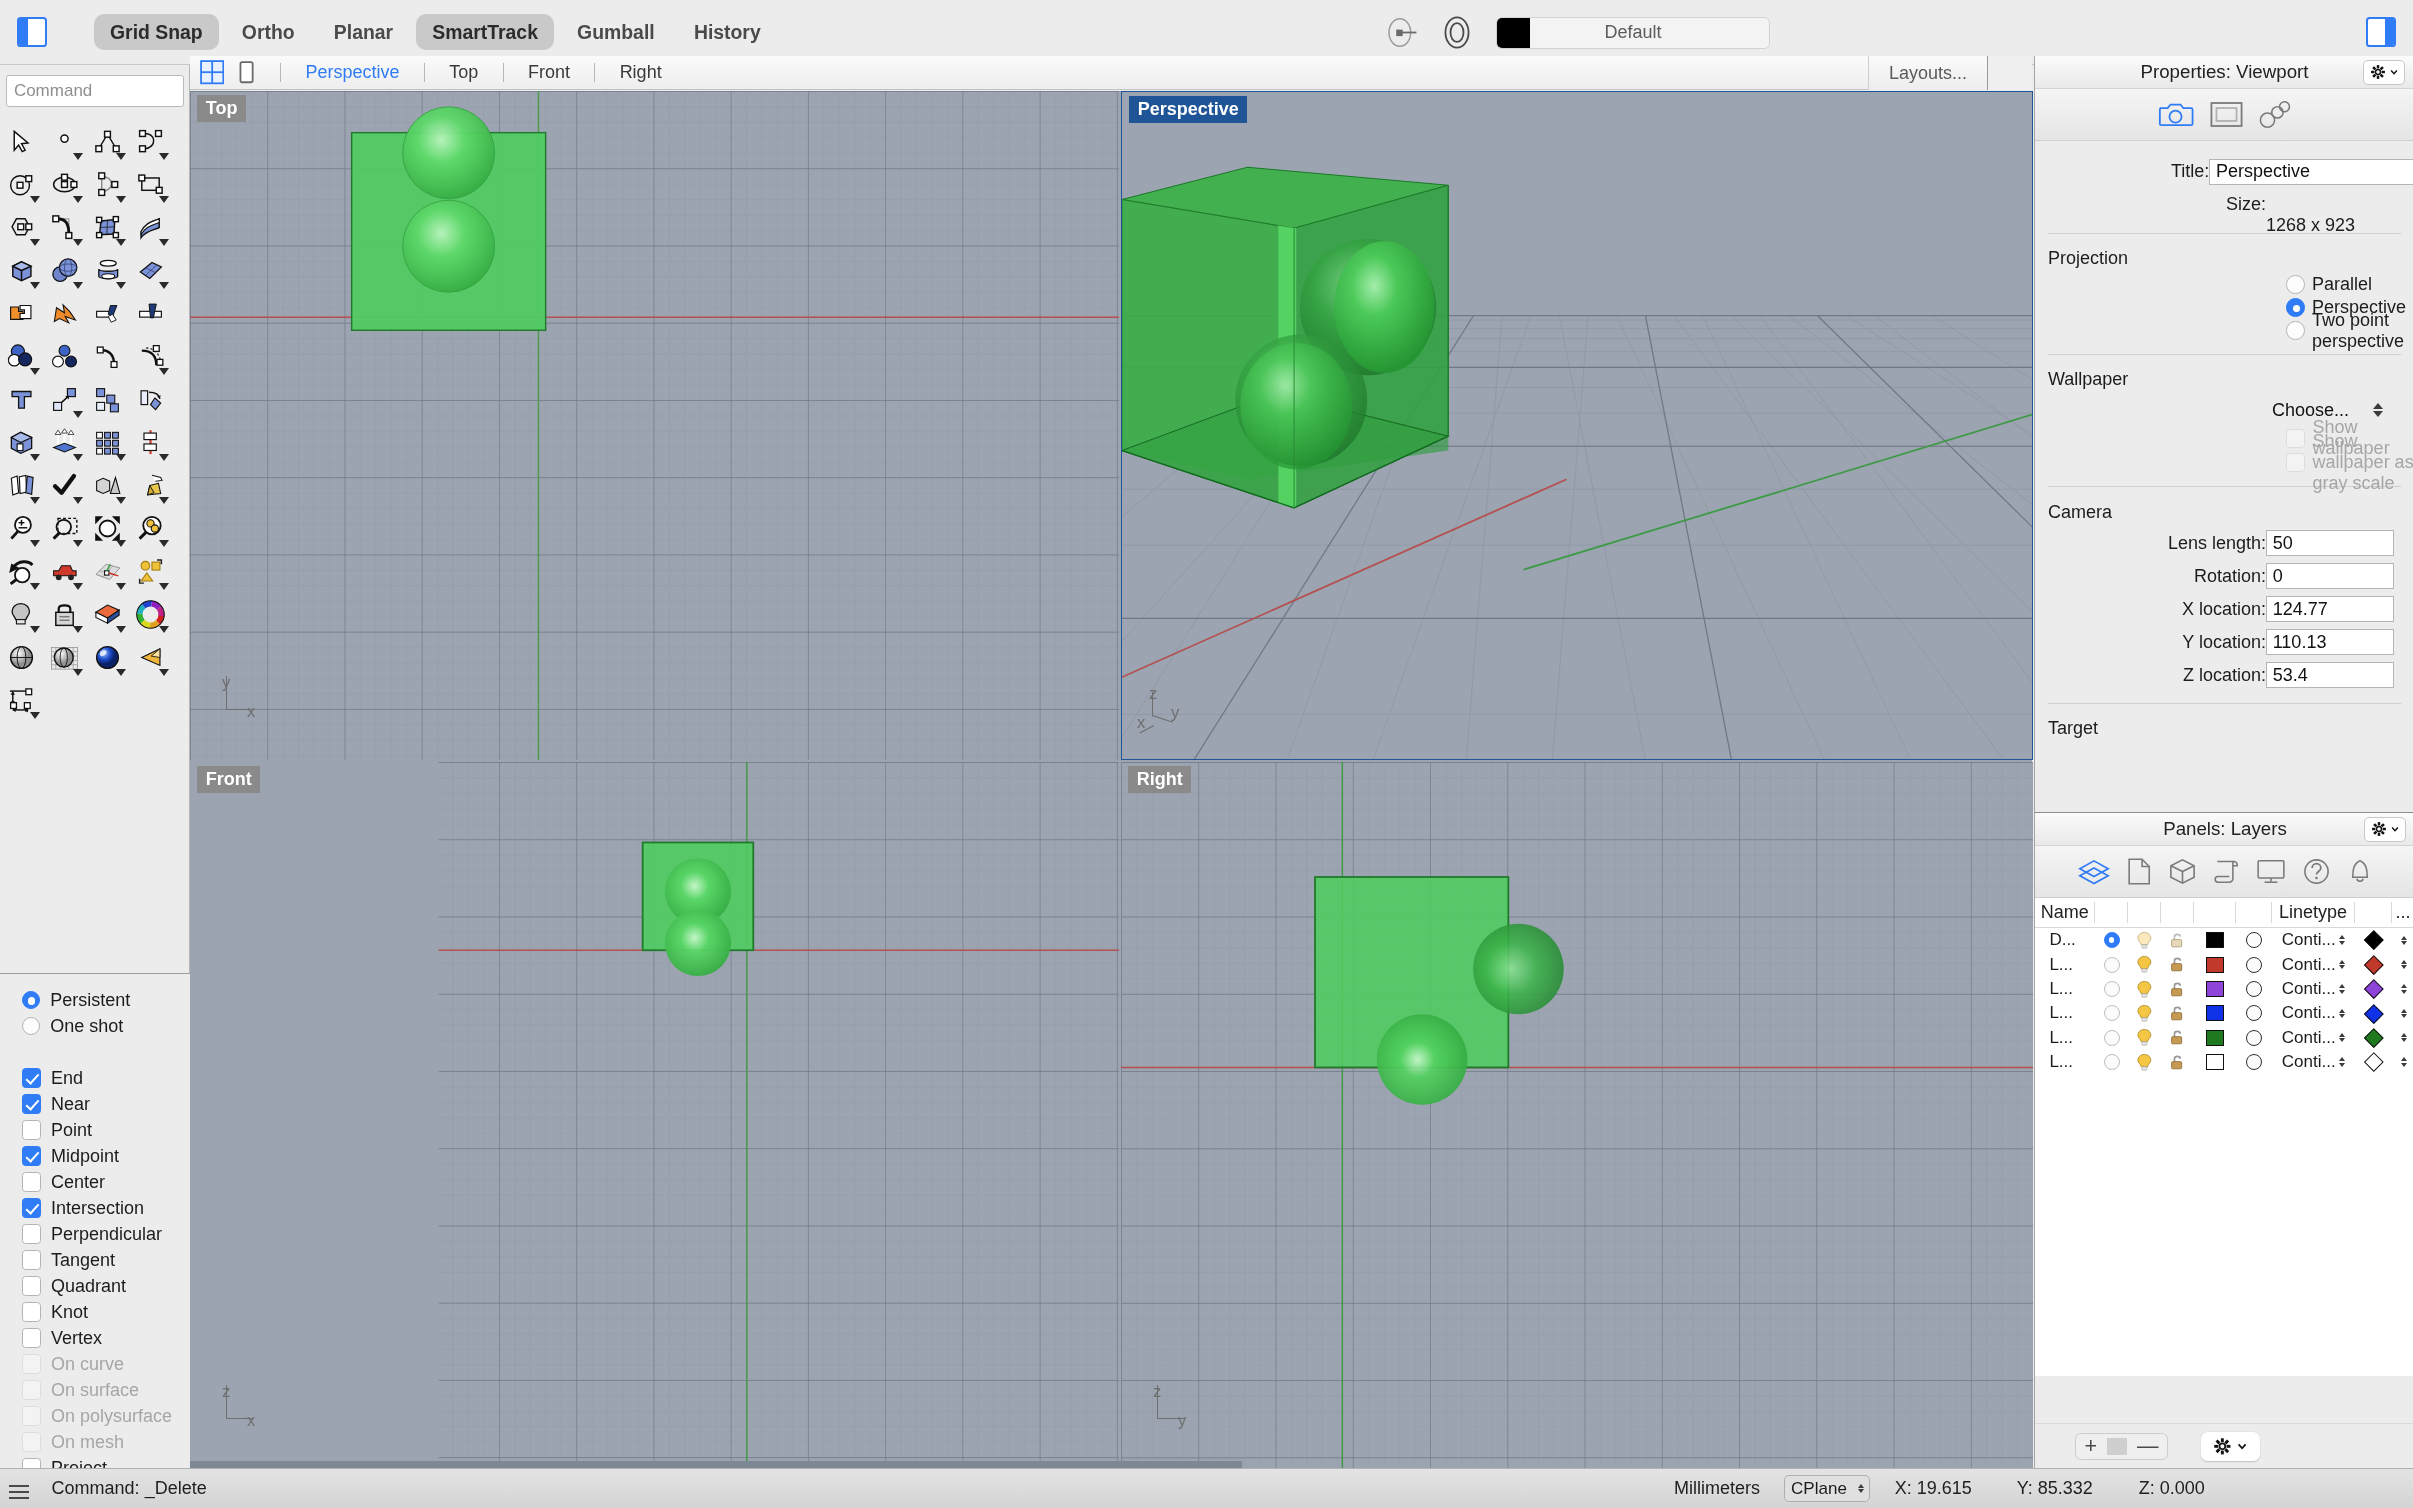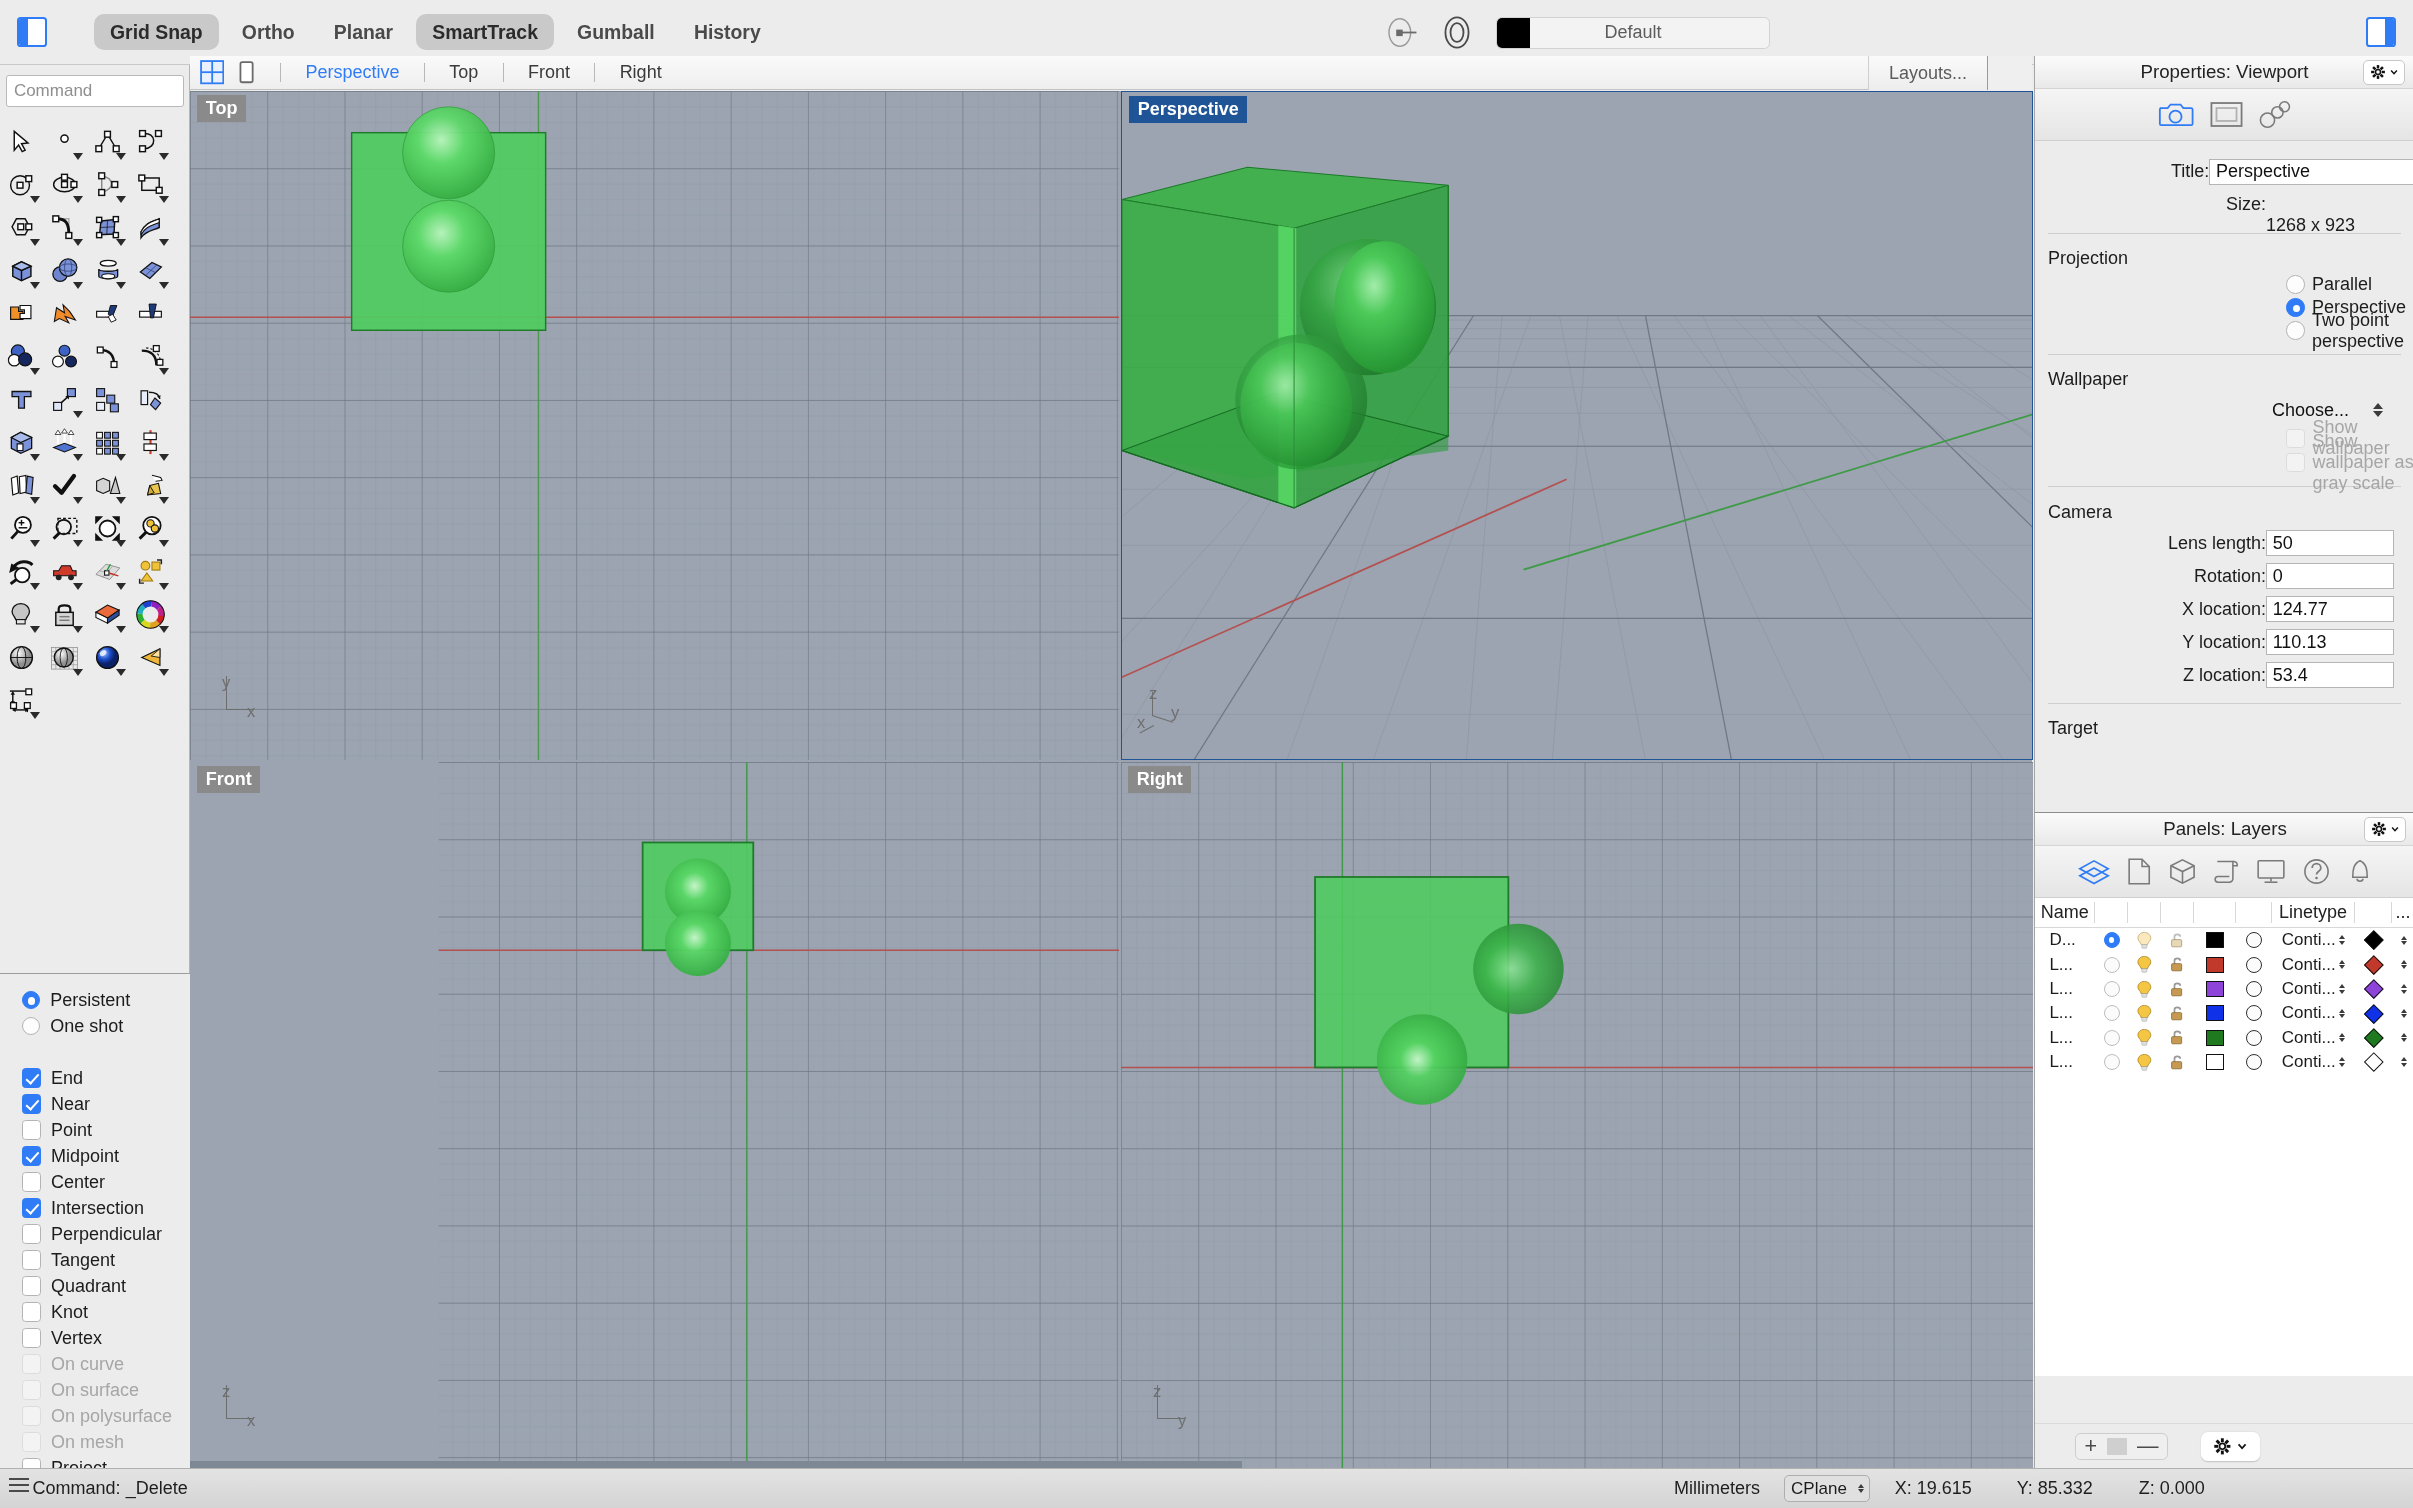--- a/index.html
+++ b/index.html
@@ -166,21 +166,21 @@
   .pmbtn .vsep{ width:0.7px;height:17px;background:#cfcfcf;}
   .gearbtn2{ width:59px;height:29px;background:#fff;border-radius:6.5px;display:flex;align-items:center;justify-content:center;gap:3.6px;
              box-shadow:0 0.7px 1.4px rgba(0,0,0,.18);}
 
   
   .statusbar{
     position:absolute; left:0; bottom:0; width:2413px; height:40px;
     background:linear-gradient(#e3e3e3,#d4d4d4); border-top:0.7px solid #b0b0b0;
     display:flex; align-items:center;
   }
-  .cmdline{ display:flex;align-items:flex-start;gap:4px; padding-left:8.6px; font-size:18px; color:#1e1e1e;}
+  .cmdline{ display:flex;align-items:flex-end;gap:23px; padding-left:8.6px; font-size:18px; color:#1e1e1e;}
   .hamb{ display:inline-flex;flex-direction:column;gap:3.6px; }
   .hamb i{ display:block;width:20px;height:2.2px;background:#4a4a4a; }
   .sb-right{ position:absolute; left:1674px; display:flex; align-items:center; gap:0; }
   .sb-item{ font-size:18px; color:#1e1e1e; }
   .cplane{ width:86px;height:27px;background:#e0e0e0;border:0.7px solid #aeaeae;border-radius:5px;
            display:flex;align-items:center; padding:0 5.7px; font-size:17px;color:#1c1c1c;margin:0 24.4px;}
   .sb-coord{ width:122px; }
 
   
   .hscroll{ position:absolute; left:190px; bottom:40px; width:1052px; height:7.2px; background:#7e8794; }

